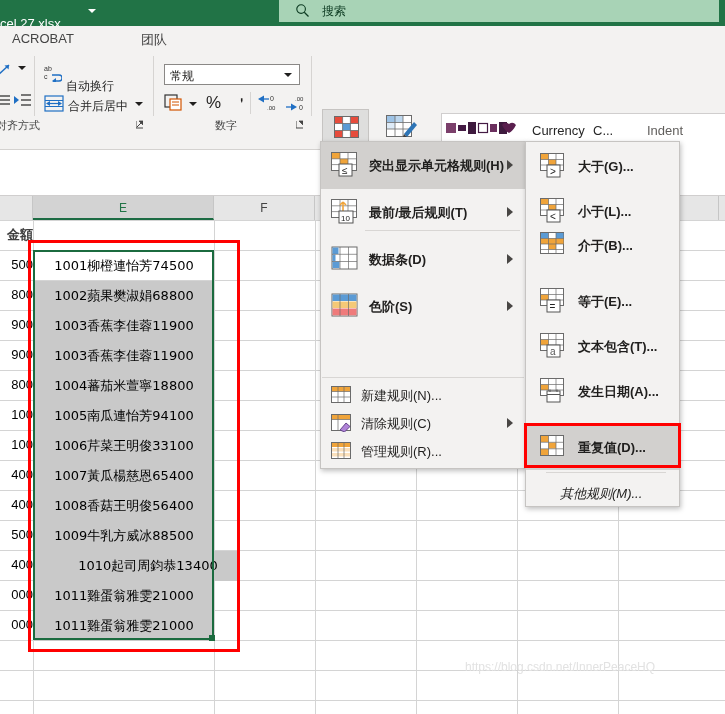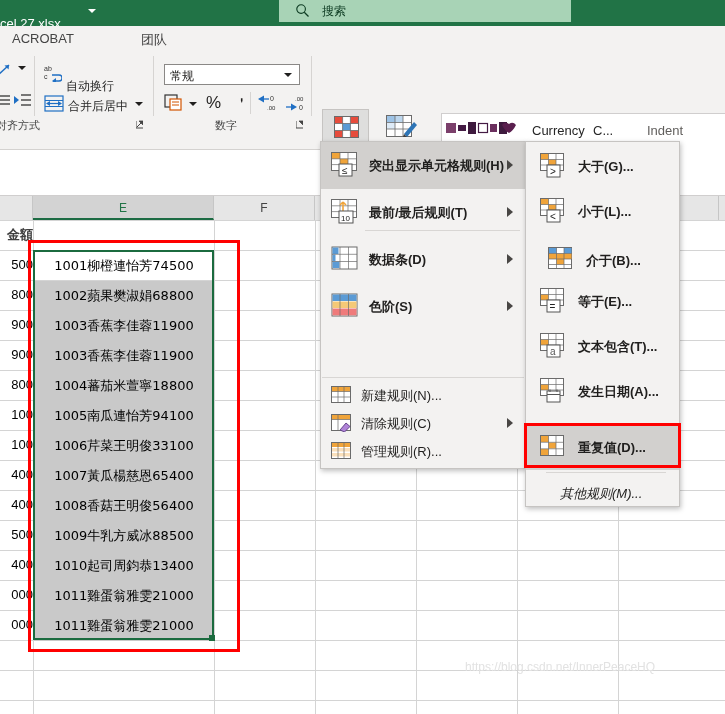--- a/index.html
+++ b/index.html
@@ -17,21 +17,21 @@
   }
   .titlebar .docname{
     position:absolute;left:0;top:16px;font-size:13px;color:#fff;white-space:nowrap;
   }
   .titlebar .doccaret{
     position:absolute;left:88px;top:9px;width:0;height:0;
     border-left:4px solid transparent;border-right:4px solid transparent;
     border-top:4px solid #ffffff;
   }
   .searchbox{
-    position:absolute;left:279px;top:0px;width:292px;height:22px;
+    position:absolute;left:279px;top:0px;width:440px;height:22px;
     background:#a8d3b6;
   }
   .searchbox .sicon{
     position:absolute;left:16px;top:3px;width:15px;height:15px;
   }
   .searchbox .stext{
     position:absolute;left:43px;top:3px;font-size:12px;color:#0d3b22;
   }
 
   
@@ -426,21 +426,21 @@
     <div class="ecell" style="top:31px;">1001柳橙連怡芳74500</div>
     <div class="ecell dup" style="top:61px;">1002蘋果樊淑娟68800</div>
     <div class="ecell dup" style="top:91px;">1003香蕉李佳蓉11900</div>
     <div class="ecell dup" style="top:121px;">1003香蕉李佳蓉11900</div>
     <div class="ecell dup" style="top:151px;">1004蕃茄米萱寧18800</div>
     <div class="ecell dup" style="top:181px;">1005南瓜連怡芳94100</div>
     <div class="ecell dup" style="top:211px;">1006芹菜王明俊33100</div>
     <div class="ecell dup" style="top:241px;">1007黃瓜楊慈恩65400</div>
     <div class="ecell dup" style="top:271px;">1008香菇王明俊56400</div>
     <div class="ecell dup" style="top:301px;">1009牛乳方威冰88500</div>
-    <div class="ecell dup" style="top:331px;">1010起司周鈞恭13400</div>
+    <div class="ecell dup" style="top:331px;padding-left:24px;">1010起司周鈞恭13400</div>
     <div class="ecell dup" style="top:361px;">1011雞蛋翁雅雯21000</div>
     <div class="ecell dup" style="top:391px;">1011雞蛋翁雅雯21000</div>
 
     <div class="selbox"></div>
     <div class="selhandle"></div>
 
     <div class="redbox-sheet"></div>
   </div>
 </div>
 
@@ -574,21 +574,21 @@
       <line x1="8.5" y1="1" x2="8.5" y2="17.5" stroke="#6b6b6b" stroke-width="0.7"></line>
       <line x1="16" y1="1" x2="16" y2="17.5" stroke="#6b6b6b" stroke-width="0.7"></line>
       <line x1="1" y1="6.5" x2="23.5" y2="6.5" stroke="#6b6b6b" stroke-width="0.7"></line>
       <line x1="1" y1="12" x2="23.5" y2="12" stroke="#6b6b6b" stroke-width="0.7"></line>
       <rect x="7" y="12" width="13" height="12" fill="#fff" stroke="#555" stroke-width="1"></rect>
       <text x="10" y="22" font-size="10" fill="#222" font-family="Liberation Sans">&lt;</text>
     </svg>
     <div class="txt">小于(L)...</div>
   </div>
 
-  <div class="subitem" style="top:96px;margin-left:8px;">
+  <div class="subitem" style="top:81px;">
     <svg class="ico" viewBox="0 0 28 26">
       <rect x="0.5" y="0.5" width="23" height="21" fill="#fff" stroke="#6b6b6b" stroke-width="1"></rect>
       <rect x="1" y="1" width="7.5" height="5.5" fill="#5b9bd5"></rect>
       <rect x="16" y="1" width="7.5" height="5.5" fill="#5b9bd5"></rect>
       <rect x="1" y="6.5" width="22.5" height="5.5" fill="#f0a43a"></rect>
       <rect x="8.5" y="12" width="7.5" height="5.5" fill="#f0a43a"></rect>
       <line x1="8.5" y1="1" x2="8.5" y2="21.5" stroke="#6b6b6b" stroke-width="0.7"></line>
       <line x1="16" y1="1" x2="16" y2="21.5" stroke="#6b6b6b" stroke-width="0.7"></line>
       <line x1="1" y1="6.5" x2="23.5" y2="6.5" stroke="#6b6b6b" stroke-width="0.7"></line>
       <line x1="1" y1="12" x2="23.5" y2="12" stroke="#6b6b6b" stroke-width="0.7"></line>

